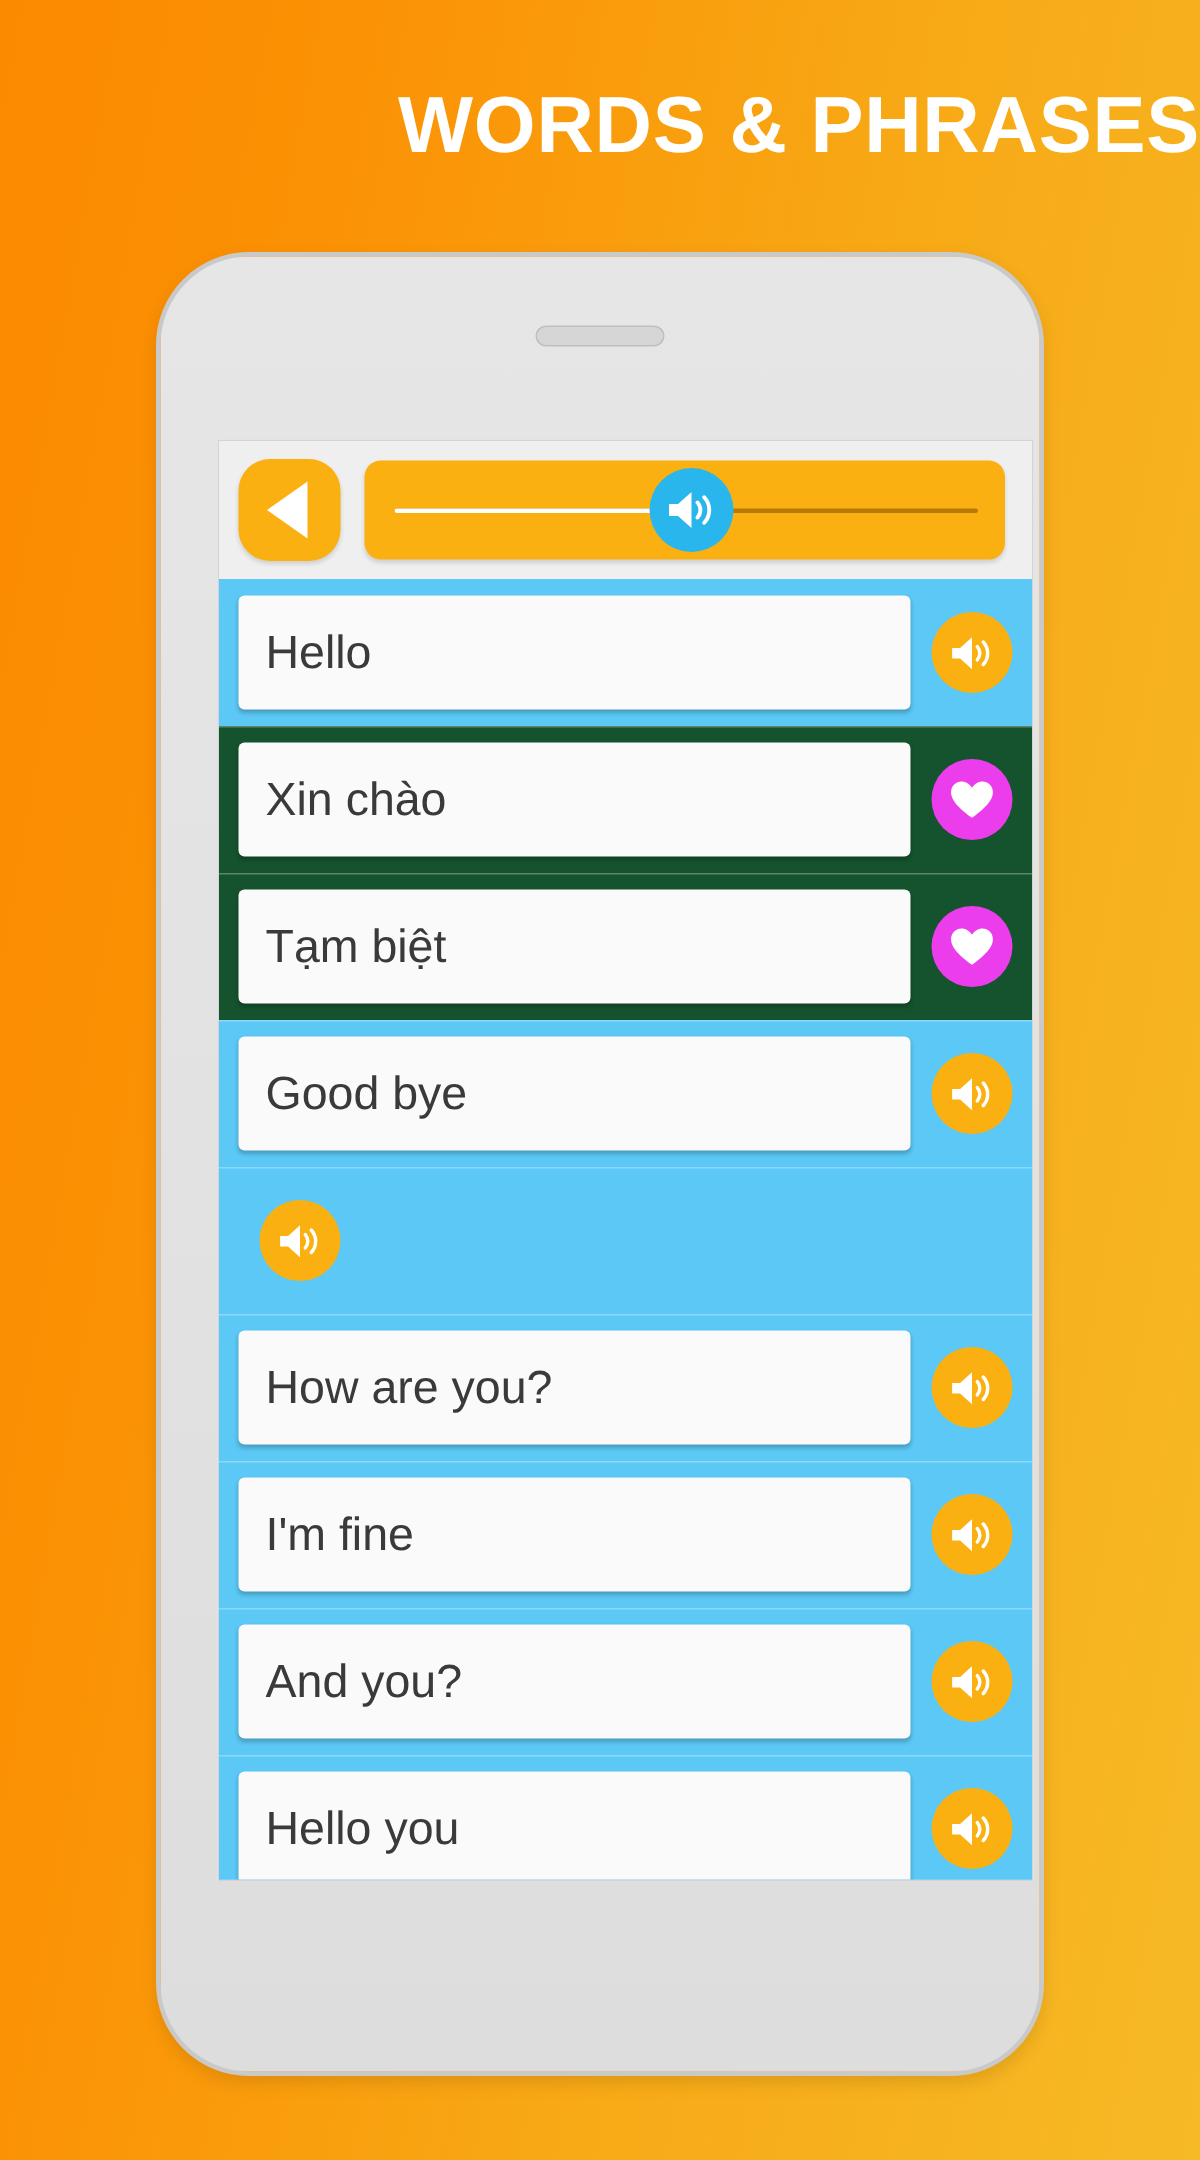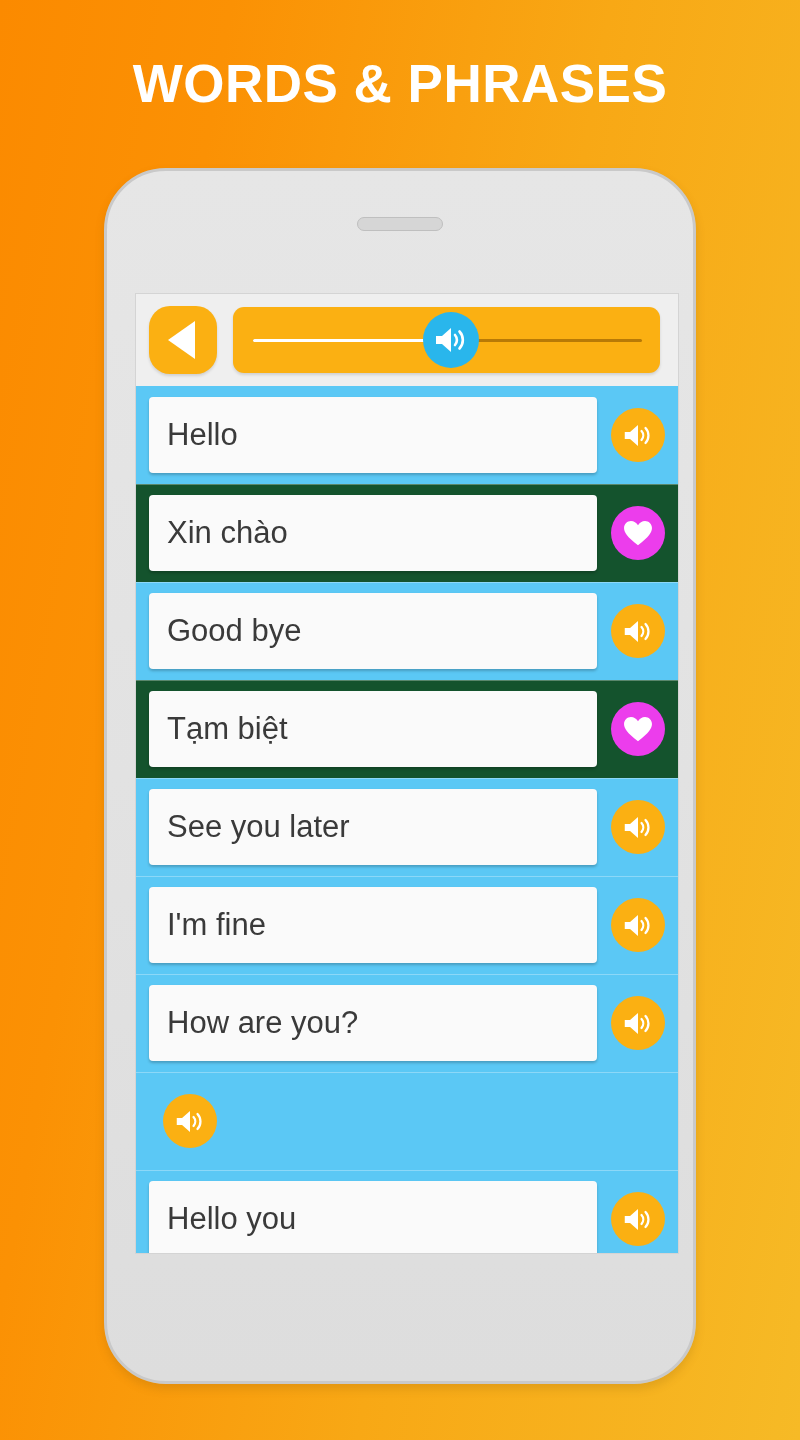--- a/index.html
+++ b/index.html
@@ -20,21 +20,21 @@
     background: linear-gradient(100deg, #FB8A00 0%, #FB9104 22%, #F8A815 58%, #F6BA26 100%);
     overflow: hidden;
   }
 
   
   .headline {
     position: absolute;
     top: 48px;
     left: 0;
     width: 800px;
-    text-align: center;
+    text-align: right;
     color: #FFFFFF;
     font-size: 53px;
     font-weight: bold;
     letter-spacing: 0.5px;
     line-height: 72px;
     white-space: nowrap;
   }
 
   
   .phone {
@@ -58,21 +58,21 @@
     height: 14px;
     background: #D6D6D6;
     border: 1px solid #BFBFBF;
     border-radius: 8px;
     box-sizing: border-box;
   }
 
   
   .screen {
     position: absolute;
-    left: 28px;
+    left: 38px;
     top: 122px;
     width: 544px;
     height: 961px;
     background: #FFFFFF;
     border: 1px solid #D4D4D4;
     box-sizing: border-box;
     overflow: hidden;
   }
 
   
@@ -262,49 +262,60 @@
               <span class="card-text">Xin chào</span>
             </div>
             <div class="row-action">
               <div class="icon-circle heart">
   <svg width="30" height="27" viewBox="0 0 32 29" aria-hidden="true">
     <path d="M16 27 C 4 18.5 1 13 1 8.7 C1 4 4.6 1 8.4 1 C11.6 1 14.4 2.8 16 5.6 C17.6 2.8 20.4 1 23.6 1 C27.4 1 31 4 31 8.7 C31 13 28 18.5 16 27 Z" fill="#FFFFFF"></path>
   </svg>
 </div>
             </div>
           </div>
-          <div class="row light">
-            <div class="card">
-              <span class="card-text">Good bye</span>
-            </div>
-            <div class="row-action">
-              <div class="icon-circle speaker">
-  <svg width="30" height="27" viewBox="0 0 34 30" aria-hidden="true">
-    <path d="M2 11 h6 L17 3 v24 L8 19 H2 Z" fill="#FFFFFF"></path>
-    <path d="M21 10 a7.5 7.5 0 0 1 0 10" fill="none" stroke="#FFFFFF" stroke-width="2.6" stroke-linecap="round"></path>
-    <path d="M25.5 6.5 a12.5 12.5 0 0 1 0 17" fill="none" stroke="#FFFFFF" stroke-width="2.6" stroke-linecap="round"></path>
-  </svg>
-</div>
-            </div>
-          </div>
           <div class="row dark">
             <div class="card">
               <span class="card-text">Tạm biệt</span>
             </div>
             <div class="row-action">
               <div class="icon-circle heart">
   <svg width="30" height="27" viewBox="0 0 32 29" aria-hidden="true">
     <path d="M16 27 C 4 18.5 1 13 1 8.7 C1 4 4.6 1 8.4 1 C11.6 1 14.4 2.8 16 5.6 C17.6 2.8 20.4 1 23.6 1 C27.4 1 31 4 31 8.7 C31 13 28 18.5 16 27 Z" fill="#FFFFFF"></path>
   </svg>
 </div>
             </div>
           </div>
           <div class="row light">
             <div class="card">
-              <span class="card-text">See you later</span>
+              <span class="card-text">Good bye</span>
+            </div>
+            <div class="row-action">
+              <div class="icon-circle speaker">
+  <svg width="30" height="27" viewBox="0 0 34 30" aria-hidden="true">
+    <path d="M2 11 h6 L17 3 v24 L8 19 H2 Z" fill="#FFFFFF"></path>
+    <path d="M21 10 a7.5 7.5 0 0 1 0 10" fill="none" stroke="#FFFFFF" stroke-width="2.6" stroke-linecap="round"></path>
+    <path d="M25.5 6.5 a12.5 12.5 0 0 1 0 17" fill="none" stroke="#FFFFFF" stroke-width="2.6" stroke-linecap="round"></path>
+  </svg>
+</div>
+            </div>
+          </div>
+          <div class="row light">
+            <div class="row-action">
+              <div class="icon-circle speaker">
+  <svg width="30" height="27" viewBox="0 0 34 30" aria-hidden="true">
+    <path d="M2 11 h6 L17 3 v24 L8 19 H2 Z" fill="#FFFFFF"></path>
+    <path d="M21 10 a7.5 7.5 0 0 1 0 10" fill="none" stroke="#FFFFFF" stroke-width="2.6" stroke-linecap="round"></path>
+    <path d="M25.5 6.5 a12.5 12.5 0 0 1 0 17" fill="none" stroke="#FFFFFF" stroke-width="2.6" stroke-linecap="round"></path>
+  </svg>
+</div>
+            </div>
+          </div>
+          <div class="row light">
+            <div class="card">
+              <span class="card-text">How are you?</span>
             </div>
             <div class="row-action">
               <div class="icon-circle speaker">
   <svg width="30" height="27" viewBox="0 0 34 30" aria-hidden="true">
     <path d="M2 11 h6 L17 3 v24 L8 19 H2 Z" fill="#FFFFFF"></path>
     <path d="M21 10 a7.5 7.5 0 0 1 0 10" fill="none" stroke="#FFFFFF" stroke-width="2.6" stroke-linecap="round"></path>
     <path d="M25.5 6.5 a12.5 12.5 0 0 1 0 17" fill="none" stroke="#FFFFFF" stroke-width="2.6" stroke-linecap="round"></path>
   </svg>
 </div>
             </div>
@@ -318,33 +329,22 @@
   <svg width="30" height="27" viewBox="0 0 34 30" aria-hidden="true">
     <path d="M2 11 h6 L17 3 v24 L8 19 H2 Z" fill="#FFFFFF"></path>
     <path d="M21 10 a7.5 7.5 0 0 1 0 10" fill="none" stroke="#FFFFFF" stroke-width="2.6" stroke-linecap="round"></path>
     <path d="M25.5 6.5 a12.5 12.5 0 0 1 0 17" fill="none" stroke="#FFFFFF" stroke-width="2.6" stroke-linecap="round"></path>
   </svg>
 </div>
             </div>
           </div>
           <div class="row light">
             <div class="card">
-              <span class="card-text">How are you?</span>
-            </div>
-            <div class="row-action">
-              <div class="icon-circle speaker">
-  <svg width="30" height="27" viewBox="0 0 34 30" aria-hidden="true">
-    <path d="M2 11 h6 L17 3 v24 L8 19 H2 Z" fill="#FFFFFF"></path>
-    <path d="M21 10 a7.5 7.5 0 0 1 0 10" fill="none" stroke="#FFFFFF" stroke-width="2.6" stroke-linecap="round"></path>
-    <path d="M25.5 6.5 a12.5 12.5 0 0 1 0 17" fill="none" stroke="#FFFFFF" stroke-width="2.6" stroke-linecap="round"></path>
-  </svg>
-</div>
-            </div>
-          </div>
-          <div class="row light">
+              <span class="card-text">And you?</span>
+            </div>
             <div class="row-action">
               <div class="icon-circle speaker">
   <svg width="30" height="27" viewBox="0 0 34 30" aria-hidden="true">
     <path d="M2 11 h6 L17 3 v24 L8 19 H2 Z" fill="#FFFFFF"></path>
     <path d="M21 10 a7.5 7.5 0 0 1 0 10" fill="none" stroke="#FFFFFF" stroke-width="2.6" stroke-linecap="round"></path>
     <path d="M25.5 6.5 a12.5 12.5 0 0 1 0 17" fill="none" stroke="#FFFFFF" stroke-width="2.6" stroke-linecap="round"></path>
   </svg>
 </div>
             </div>
           </div>

